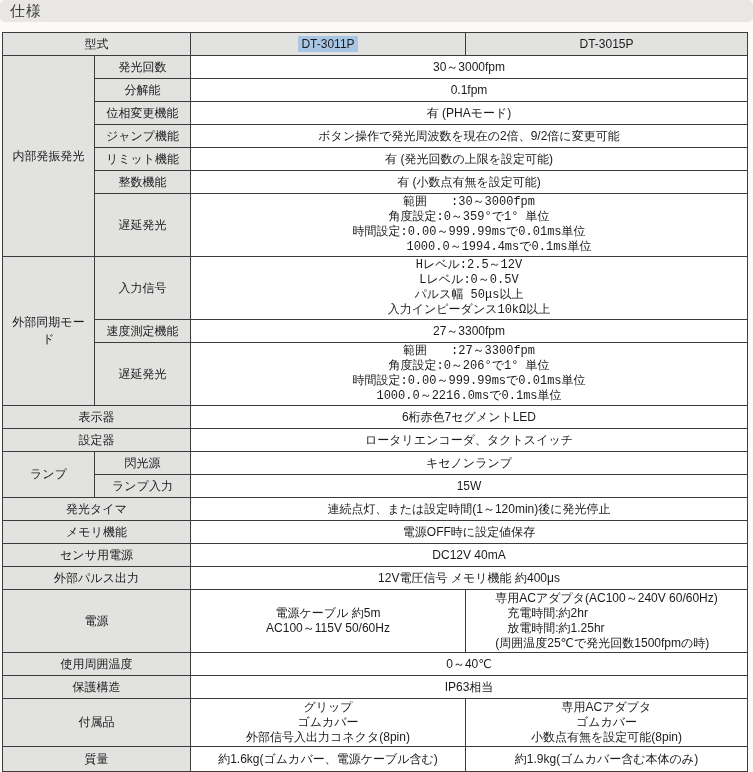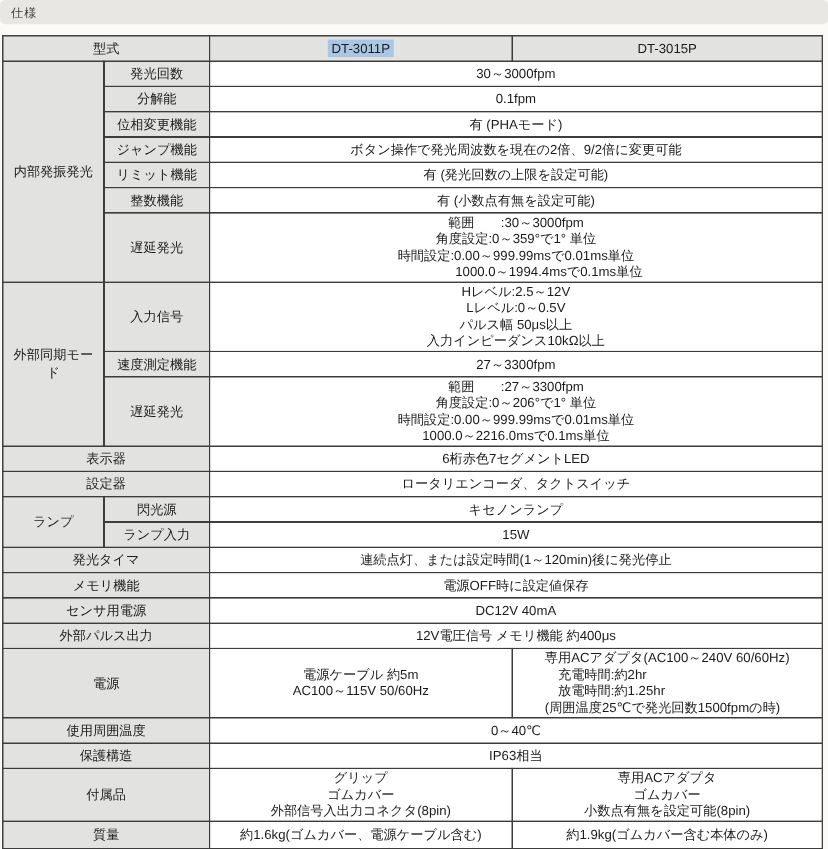--- a/index.html
+++ b/index.html
@@ -5,38 +5,38 @@
   html,body{margin:0;padding:0;}
   body{
     width:753px;height:772px;overflow:hidden;
     background:#fbfaf9;
     font-family:"Liberation Sans","DejaVu Sans",sans-serif;
     color:#1b1b1b;
   }
   .title-band{
     height:22px;background:#e8e7e4;border-radius:5px;
     display:flex;align-items:center;padding-left:10px;
-    font-size:11px;color:#3c3c3c;letter-spacing:1px;
+    font-size:15px;color:#3c3c3c;letter-spacing:1px;
   }
   table.spec{
     border-collapse:collapse;table-layout:fixed;
     margin:10px 0 0 2px;width:745px;
     font-size:12px;background:#404040;
     border:1px solid #b91c1c;
   }
   .spec td,.spec th{
     border:1px solid #3c3c3c;
     padding:1px 4px;height:20px;
     text-align:center;vertical-align:middle;
     font-weight:normal;overflow:hidden;
   }
   .lbl{background:#e2e2e1;}
   .val{background:#ffffff;}
   .multiline{white-space:pre-line;line-height:15px;}
-  .block-left{text-align:left;padding-left:158px;}
+  .block-left{text-align:left;padding-left:158px;font-family:Liberation Mono, monospace;}
   .h62{height:60px;}
   .h60{height:58px;}
   .h72{height:70px;}
   .h52{height:50px;}
   .center-block{text-align:center;}
   .center-block .blk{display:inline-block;text-align:left;white-space:pre-line;line-height:15px;vertical-align:middle;}
   .sel{background:#a9c7e4;padding:1px 3px;}
 </style>
 </head>
 <body>

